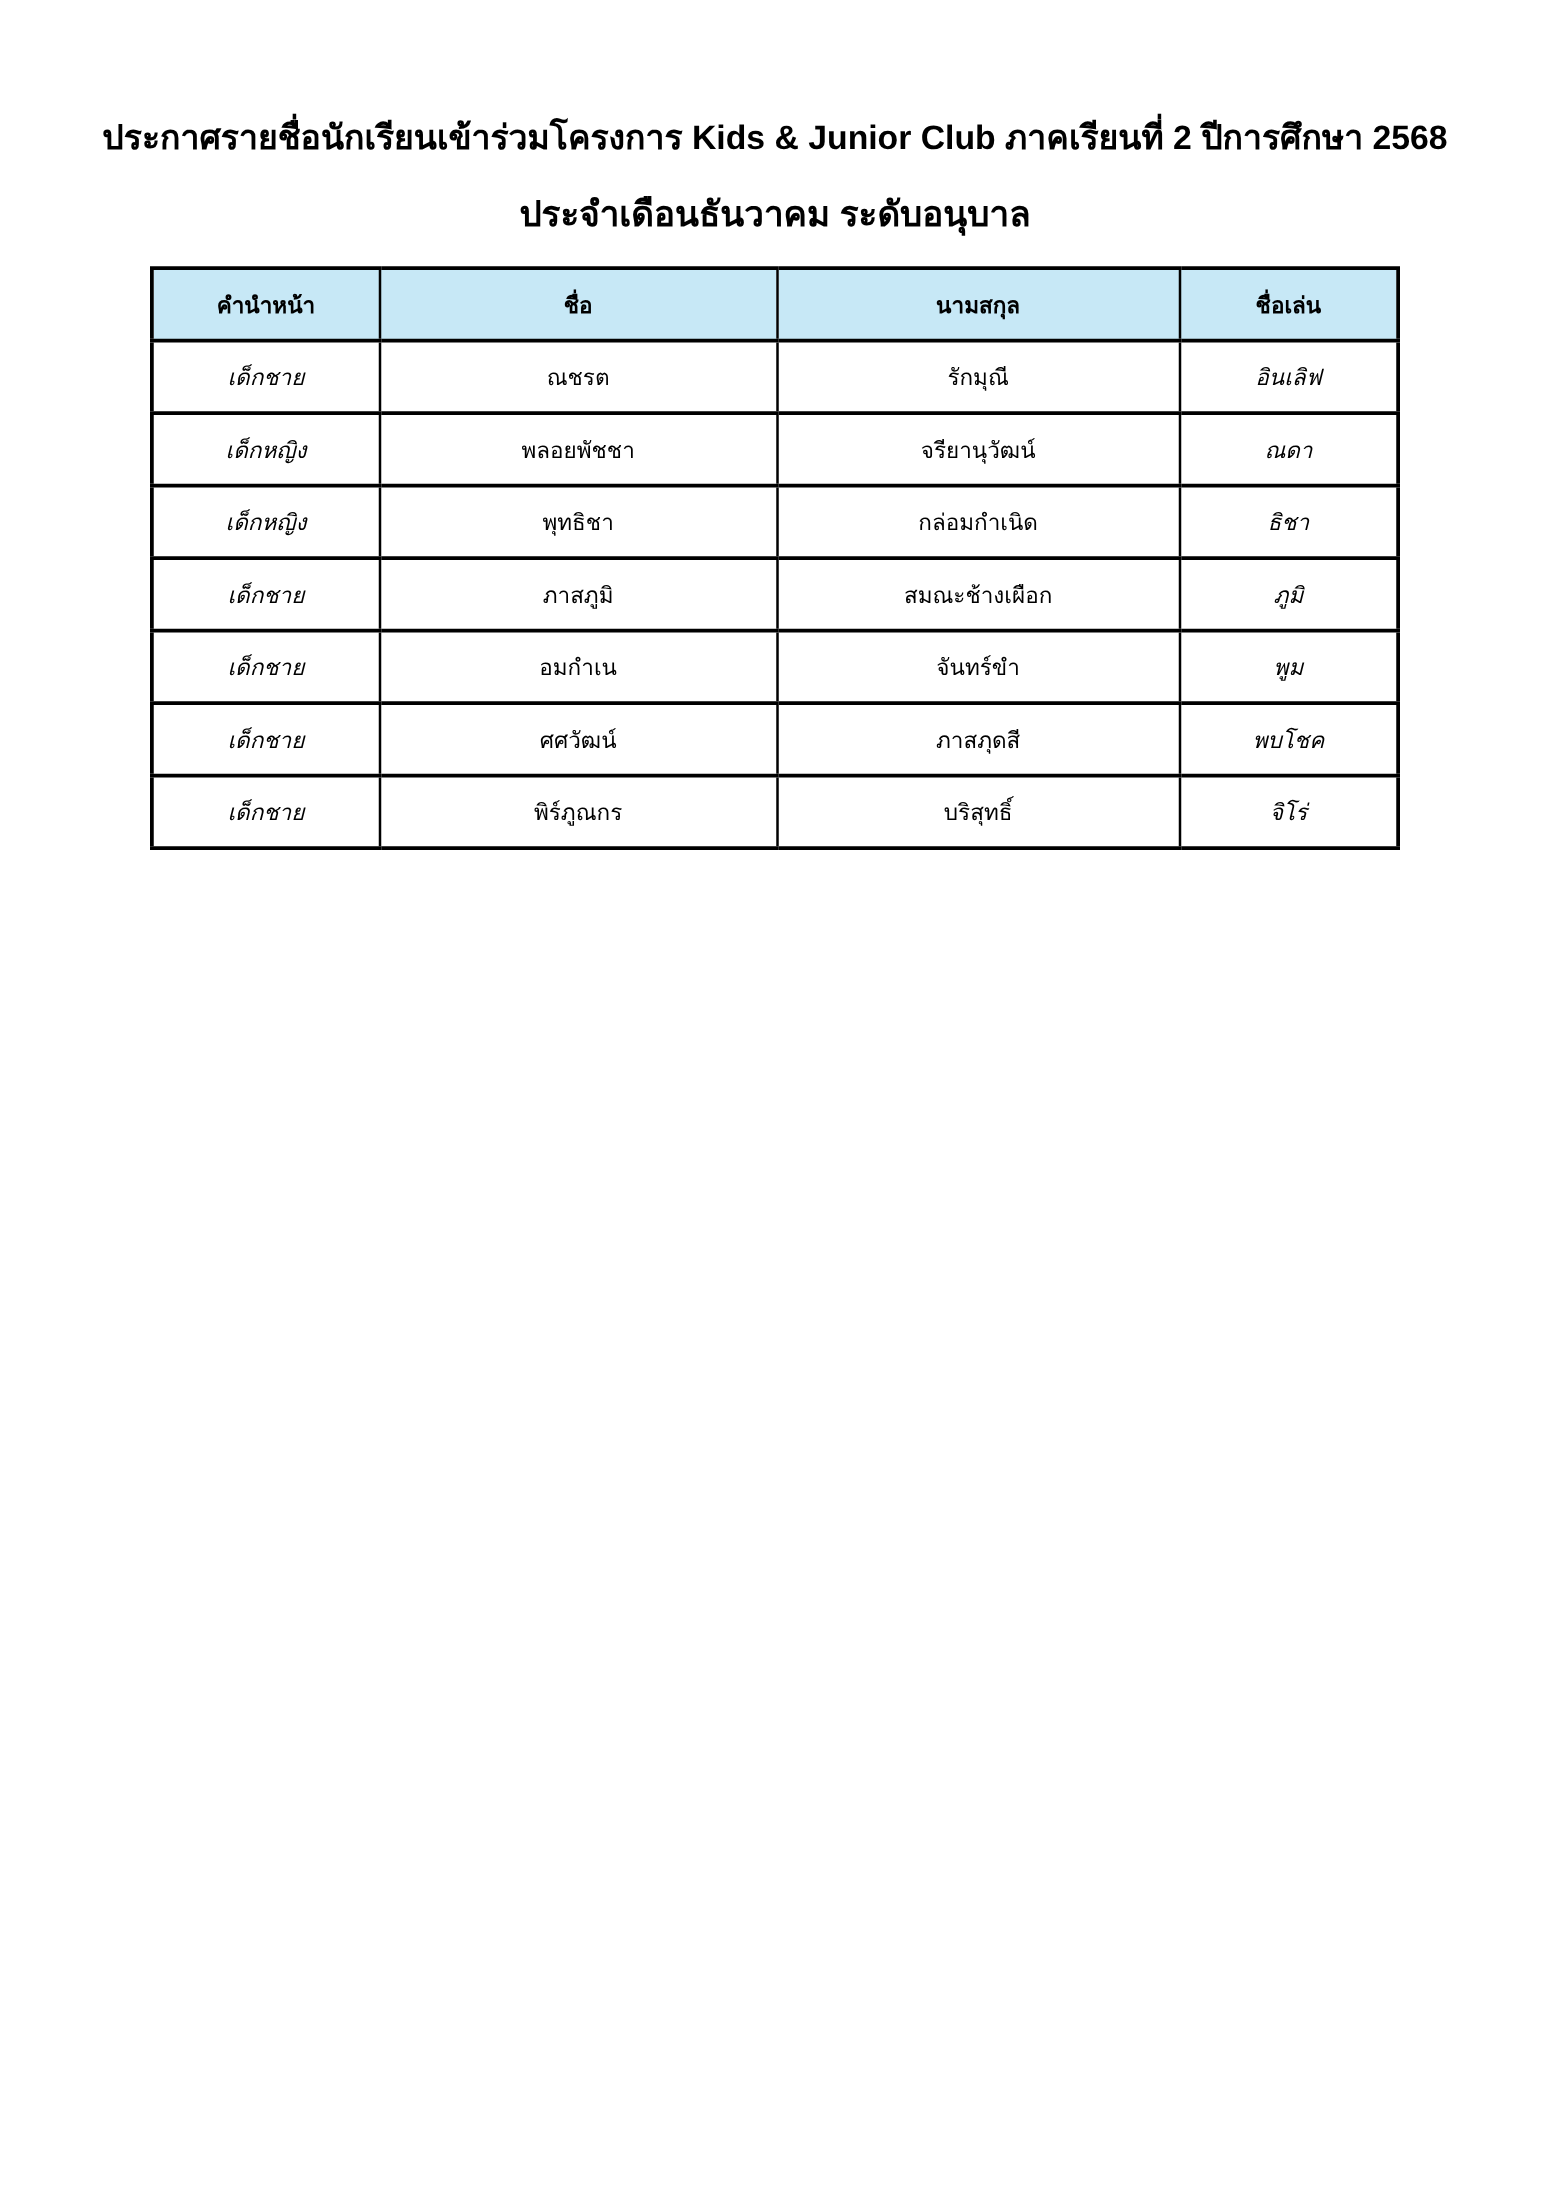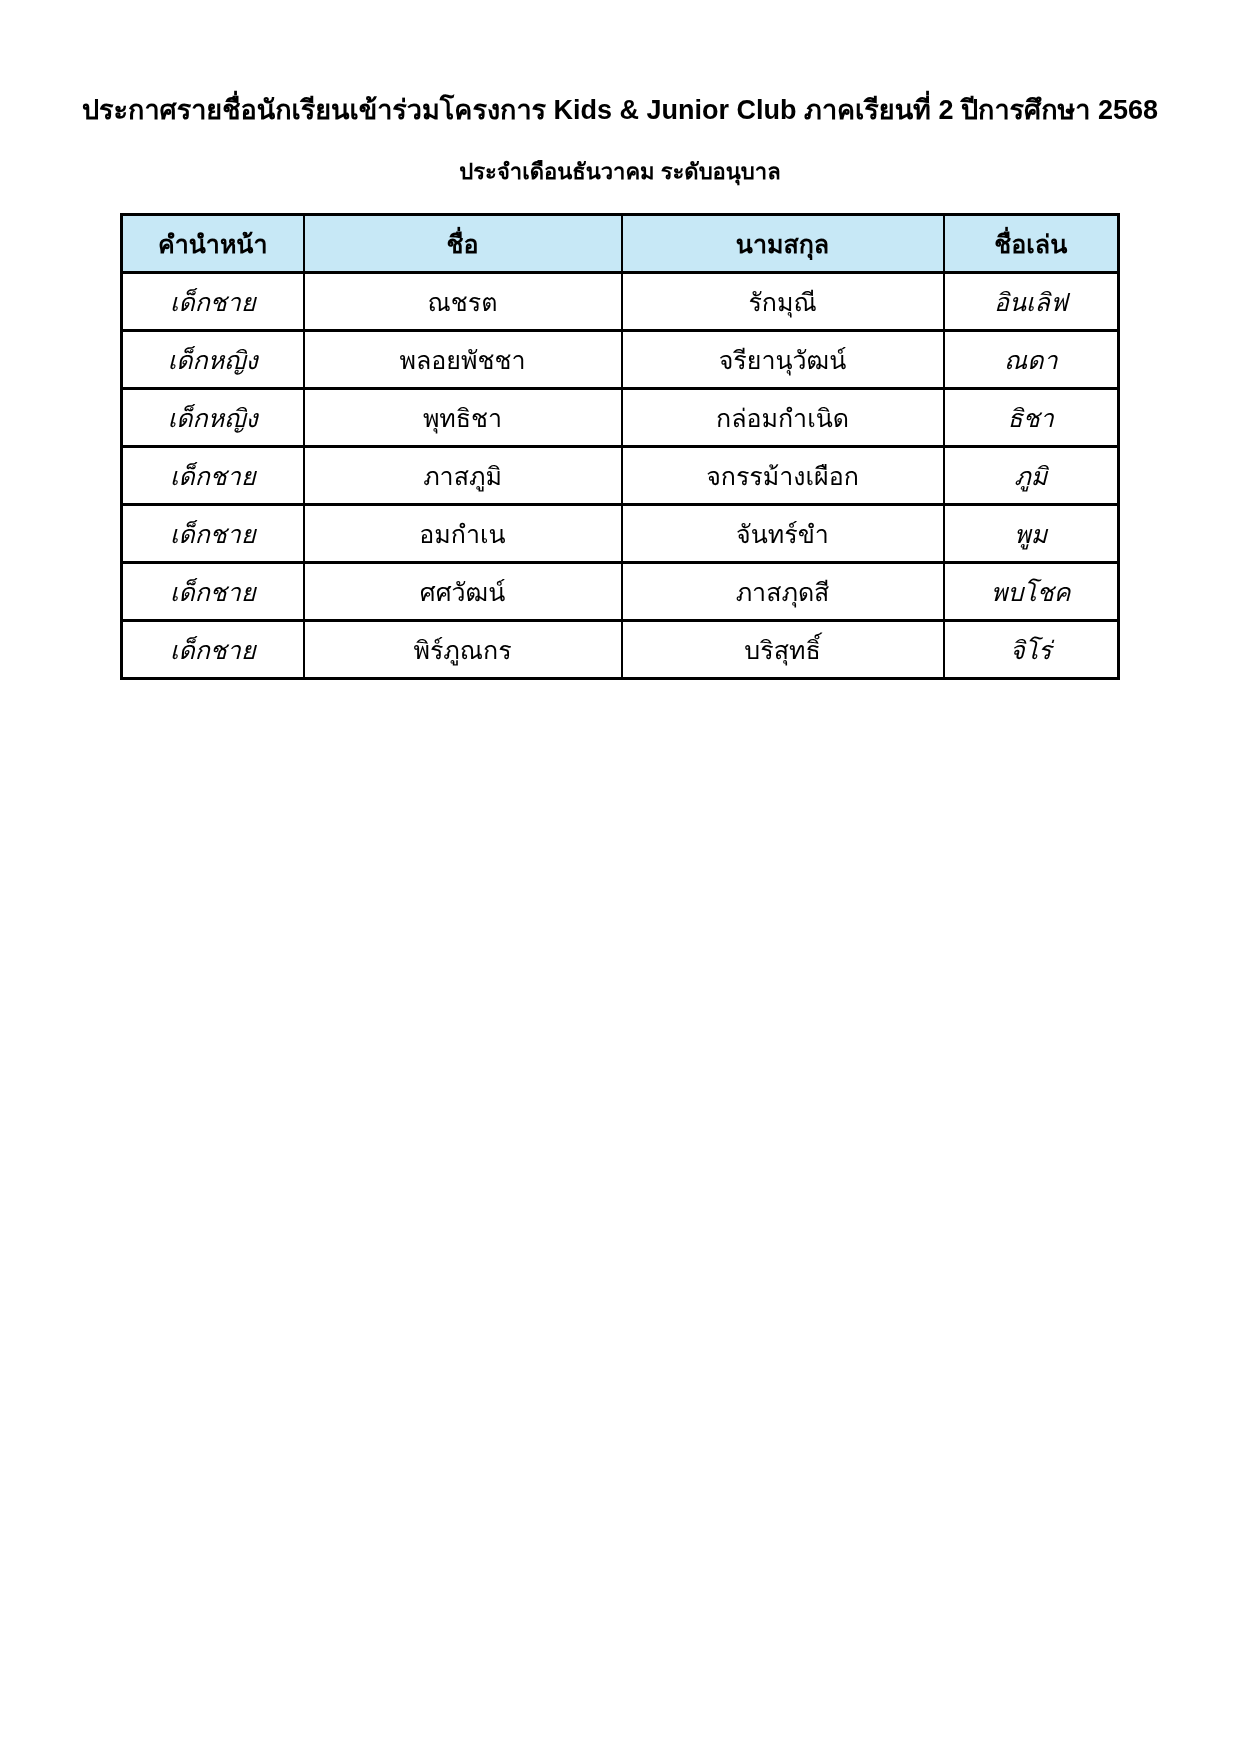--- a/index.html
+++ b/index.html
@@ -19,41 +19,41 @@
     padding-top: 89px;
   }
   .title {
     font-size: 27px;
     font-weight: bold;
     text-align: center;
     line-height: 42px;
     margin: 0 60px 21px 60px;
   }
   .subtitle {
-    font-size: 22px;
+    font-size: 28px;
     font-weight: bold;
     text-align: center;
     line-height: 40px;
     margin: 0 0 17px 0;
   }
   .activity {
     margin-bottom: 0;
   }
   table.roster {
     border-collapse: collapse;
     table-layout: fixed;
     width: 997px;
     margin: 21px 0 0 120px;
   }
   table.roster th,
   table.roster td {
     border: 2px solid #000000;
     border-top-width: 3px;
     border-bottom-width: 3px;
-    font-size: 25px;
+    font-size: 18px;
     font-weight: normal;
     height: 55px;
     padding: 0;
     vertical-align: middle;
     overflow: hidden;
     white-space: nowrap;
   }
   table.roster {
     border: 3px solid #000000;
   }
@@ -111,21 +111,21 @@
       </tr>
       <tr>
         <td class="c-center">เด็กหญิง</td>
         <td class="c-left">พุทธิชา</td>
         <td class="c-left">กล่อมกำเนิด</td>
         <td class="c-center">ธิชา</td>
       </tr>
       <tr>
         <td class="c-center">เด็กชาย</td>
         <td class="c-left">ภาสภูมิ</td>
-        <td class="c-left">จกรรม้างเผือก</td>
+        <td class="c-left">สมณะช้างเผือก</td>
         <td class="c-center">ภูมิ</td>
       </tr>
       <tr>
         <td class="c-center">เด็กชาย</td>
         <td class="c-left">อมกำเน</td>
         <td class="c-left">จันทร์ขำ</td>
         <td class="c-center">พูม</td>
       </tr>
       <tr>
         <td class="c-center">เด็กชาย</td>

